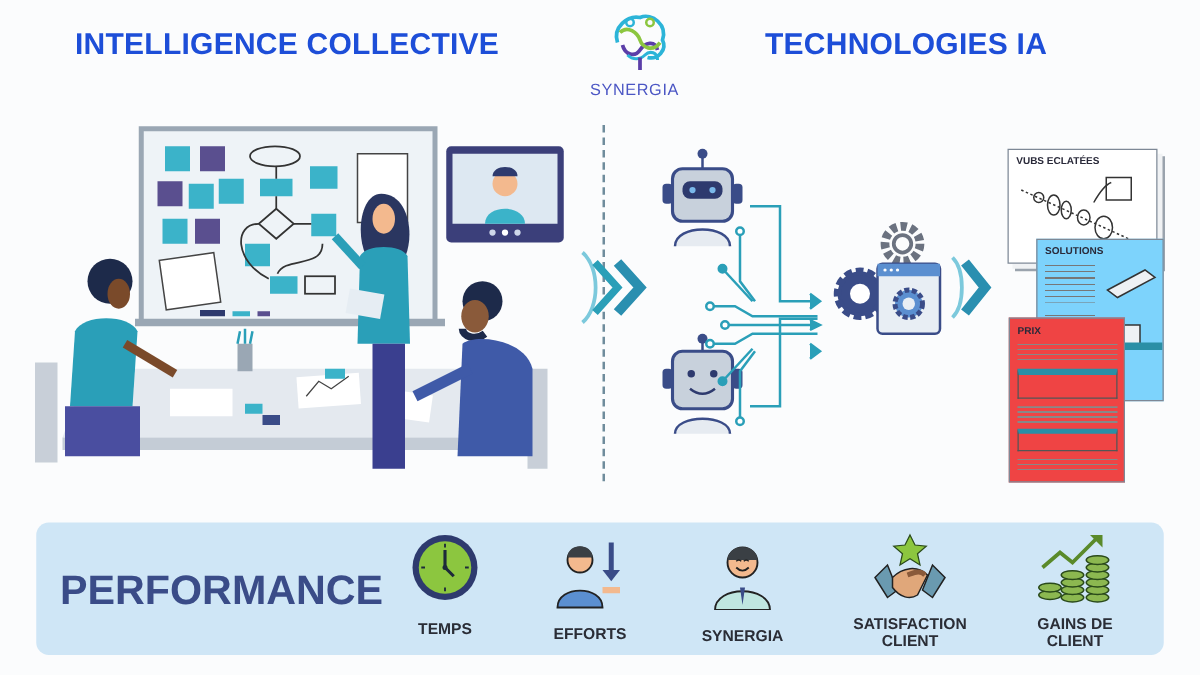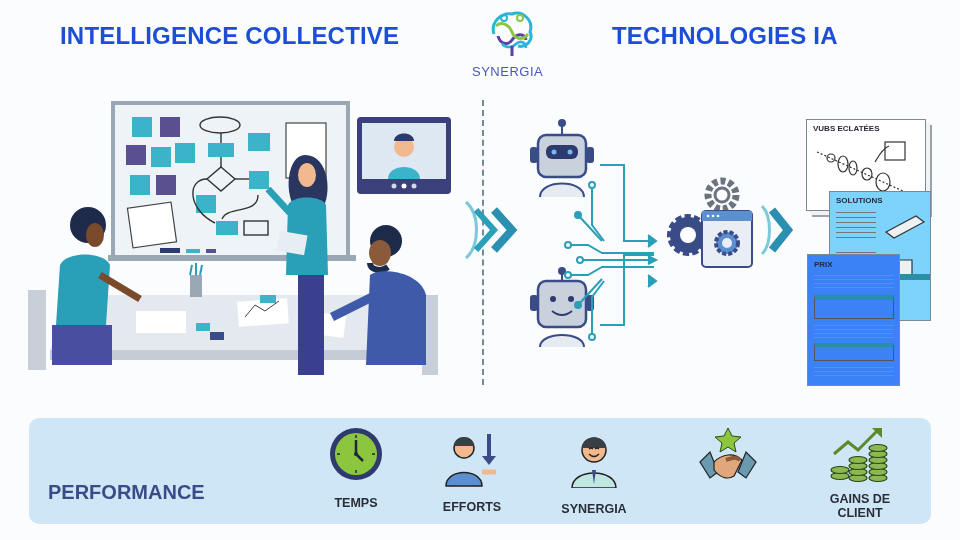--- a/index.html
+++ b/index.html
@@ -7,21 +7,21 @@
   body { position: relative; font-family: "Liberation Sans", sans-serif; }
   .abs { position: absolute; }
   .title { font-weight: 700; color: #1d4ed8; font-size: 24px; letter-spacing: 0.2px; }
   #title-left { left: 60px; top: 22px; }
   #title-right { left: 612px; top: 22px; }
   #logo { left: 472px; top: 6px; width: 80px; height: 76px; text-align: center; }
   #logo-text { position: absolute; left: 0; top: 58px; width: 80px; font-size: 13px; color: #4b56c4; letter-spacing: 0.5px; text-align: left; }
   #divider { left: 482px; top: 100px; height: 285px; border-left: 2px dashed #6f8c9c; }
   .doc-title { font-weight: 700; font-size: 8px; color: #2a2a3a; }
   #perf-band { left: 29px; top: 418px; width: 902px; height: 106px; background: #cfe6f6; border-radius: 10px; }
-  #perf-title { left: 48px; top: 453px; font-size: 20px; font-weight: 700; color: #3a4c88; margin-top: 28px; }
+  #perf-title { left: 48px; top: 453px; font-size: 33px; font-weight: 700; color: #3a4c88; }
   .metric-label { font-weight: 700; font-size: 12.5px; color: #2a2d36; text-align: center; line-height: 14px; }
 </style>
 </head>
 <body>
 
 <div id="title-left" class="abs title">INTELLIGENCE COLLECTIVE</div>
 <div id="title-right" class="abs title">TECHNOLOGIES IA</div>
 
 <div id="logo" class="abs">
   <svg width="56" height="56" viewBox="0 0 56 56" style="position:absolute;left:12px;top:0">
@@ -215,21 +215,21 @@
   <div style="position:absolute;left:6px;top:20px;width:40px;height:30px;background:repeating-linear-gradient(#777 0 1px,transparent 1px 5px)"></div>
   <div style="position:absolute;left:6px;top:60px;width:40px;height:30px;background:repeating-linear-gradient(#777 0 1px,transparent 1px 5px)"></div>
   <svg width="50" height="110" style="position:absolute;left:50px;top:12px">
     <g stroke="#333" fill="#eef1f4" stroke-width="1.2">
       <path d="M6 28l30-16 8 6-30 16z"></path>
         <path d="M10 56h22v16H10z"></path>
     </g>
     <rect x="20" y="70" width="30" height="6" fill="#2a8fa6"></rect>
   </svg>
 </div>
-<div class="abs" style="left:807px;top:254px;width:93px;height:132px;background:#3b82f6;border:1px solid #7d8896">
+<div class="abs" style="left:807px;top:254px;width:93px;height:132px;background:#ef4444;border:1px solid #7d8896">
   <div class="doc-title" style="position:absolute;left:6px;top:5px">PRIX</div>
   <div style="position:absolute;left:6px;top:20px;width:80px;height:16px;background:repeating-linear-gradient(#888 0 1px,transparent 1px 4px)"></div>
   <div style="position:absolute;left:6px;top:40px;width:80px;height:24px;border:1px solid #555;border-top:5px solid #2a8fa6"></div>
   <div style="position:absolute;left:6px;top:70px;width:80px;height:14px;background:repeating-linear-gradient(#888 0 1px,transparent 1px 4px)"></div>
   <div style="position:absolute;left:6px;top:88px;width:80px;height:18px;border:1px solid #555;border-top:4px solid #2a8fa6"></div>
   <div style="position:absolute;left:6px;top:112px;width:80px;height:10px;background:repeating-linear-gradient(#888 0 1px,transparent 1px 4px)"></div>
 </div>
 
 <div id="perf-band" class="abs"></div>
 <div id="perf-title" class="abs">PERFORMANCE</div>
@@ -272,20 +272,24 @@
 </div>
 
 <div class="abs" style="left:676px;top:424px;width:104px;height:104px">
   <svg width="64" height="60" viewBox="0 0 64 60" style="position:absolute;left:20px;top:2px">
     <path d="M32 2l4 8 9 1-7 6 2 9-8-5-8 5 2-9-7-6 9-1z" fill="#8cc63f" stroke="#2a4a1a" stroke-width="1"></path>
     <path d="M4 36l10-10 8 20-8 6z" fill="#6a9ab0" stroke="#222" stroke-width="1.2"></path>
     <path d="M60 36l-10-10-8 20 8 6z" fill="#6a9ab0" stroke="#222" stroke-width="1.2"></path>
     <path d="M18 36c8-8 20-10 28-2l-8 16c-6 4-14 2-20-6z" fill="#e0a77a" stroke="#222" stroke-width="1.2"></path>
     <path d="M30 34c6-2 10-4 14 0" stroke="#8a5a3a" stroke-width="4" fill="none"></path>
   </svg>
+  <div class="metric-label" style="position:absolute;left:0;top:68px;width:104px">
+    <div>SATISFACTION</div>
+    <div>CLIENT</div>
+  </div>
 </div>
 
 <div class="abs" style="left:820px;top:424px;width:80px;height:104px">
   <svg width="62" height="62" viewBox="0 0 62 62" style="position:absolute;left:8px;top:0">
     <path d="M6 30l14-12 10 8 20-20" stroke="#5a8a2a" stroke-width="3" fill="none"></path>
     <path d="M44 4h10v10z" fill="#5a8a2a"></path>
     <g fill="#8cb850" stroke="#2a4a1a" stroke-width="1.2">
       <ellipse cx="12" cy="52" rx="9" ry="3.5"></ellipse>
         <ellipse cx="12" cy="46" rx="9" ry="3.5"></ellipse>
       <ellipse cx="30" cy="54" rx="9" ry="3.5"></ellipse>

